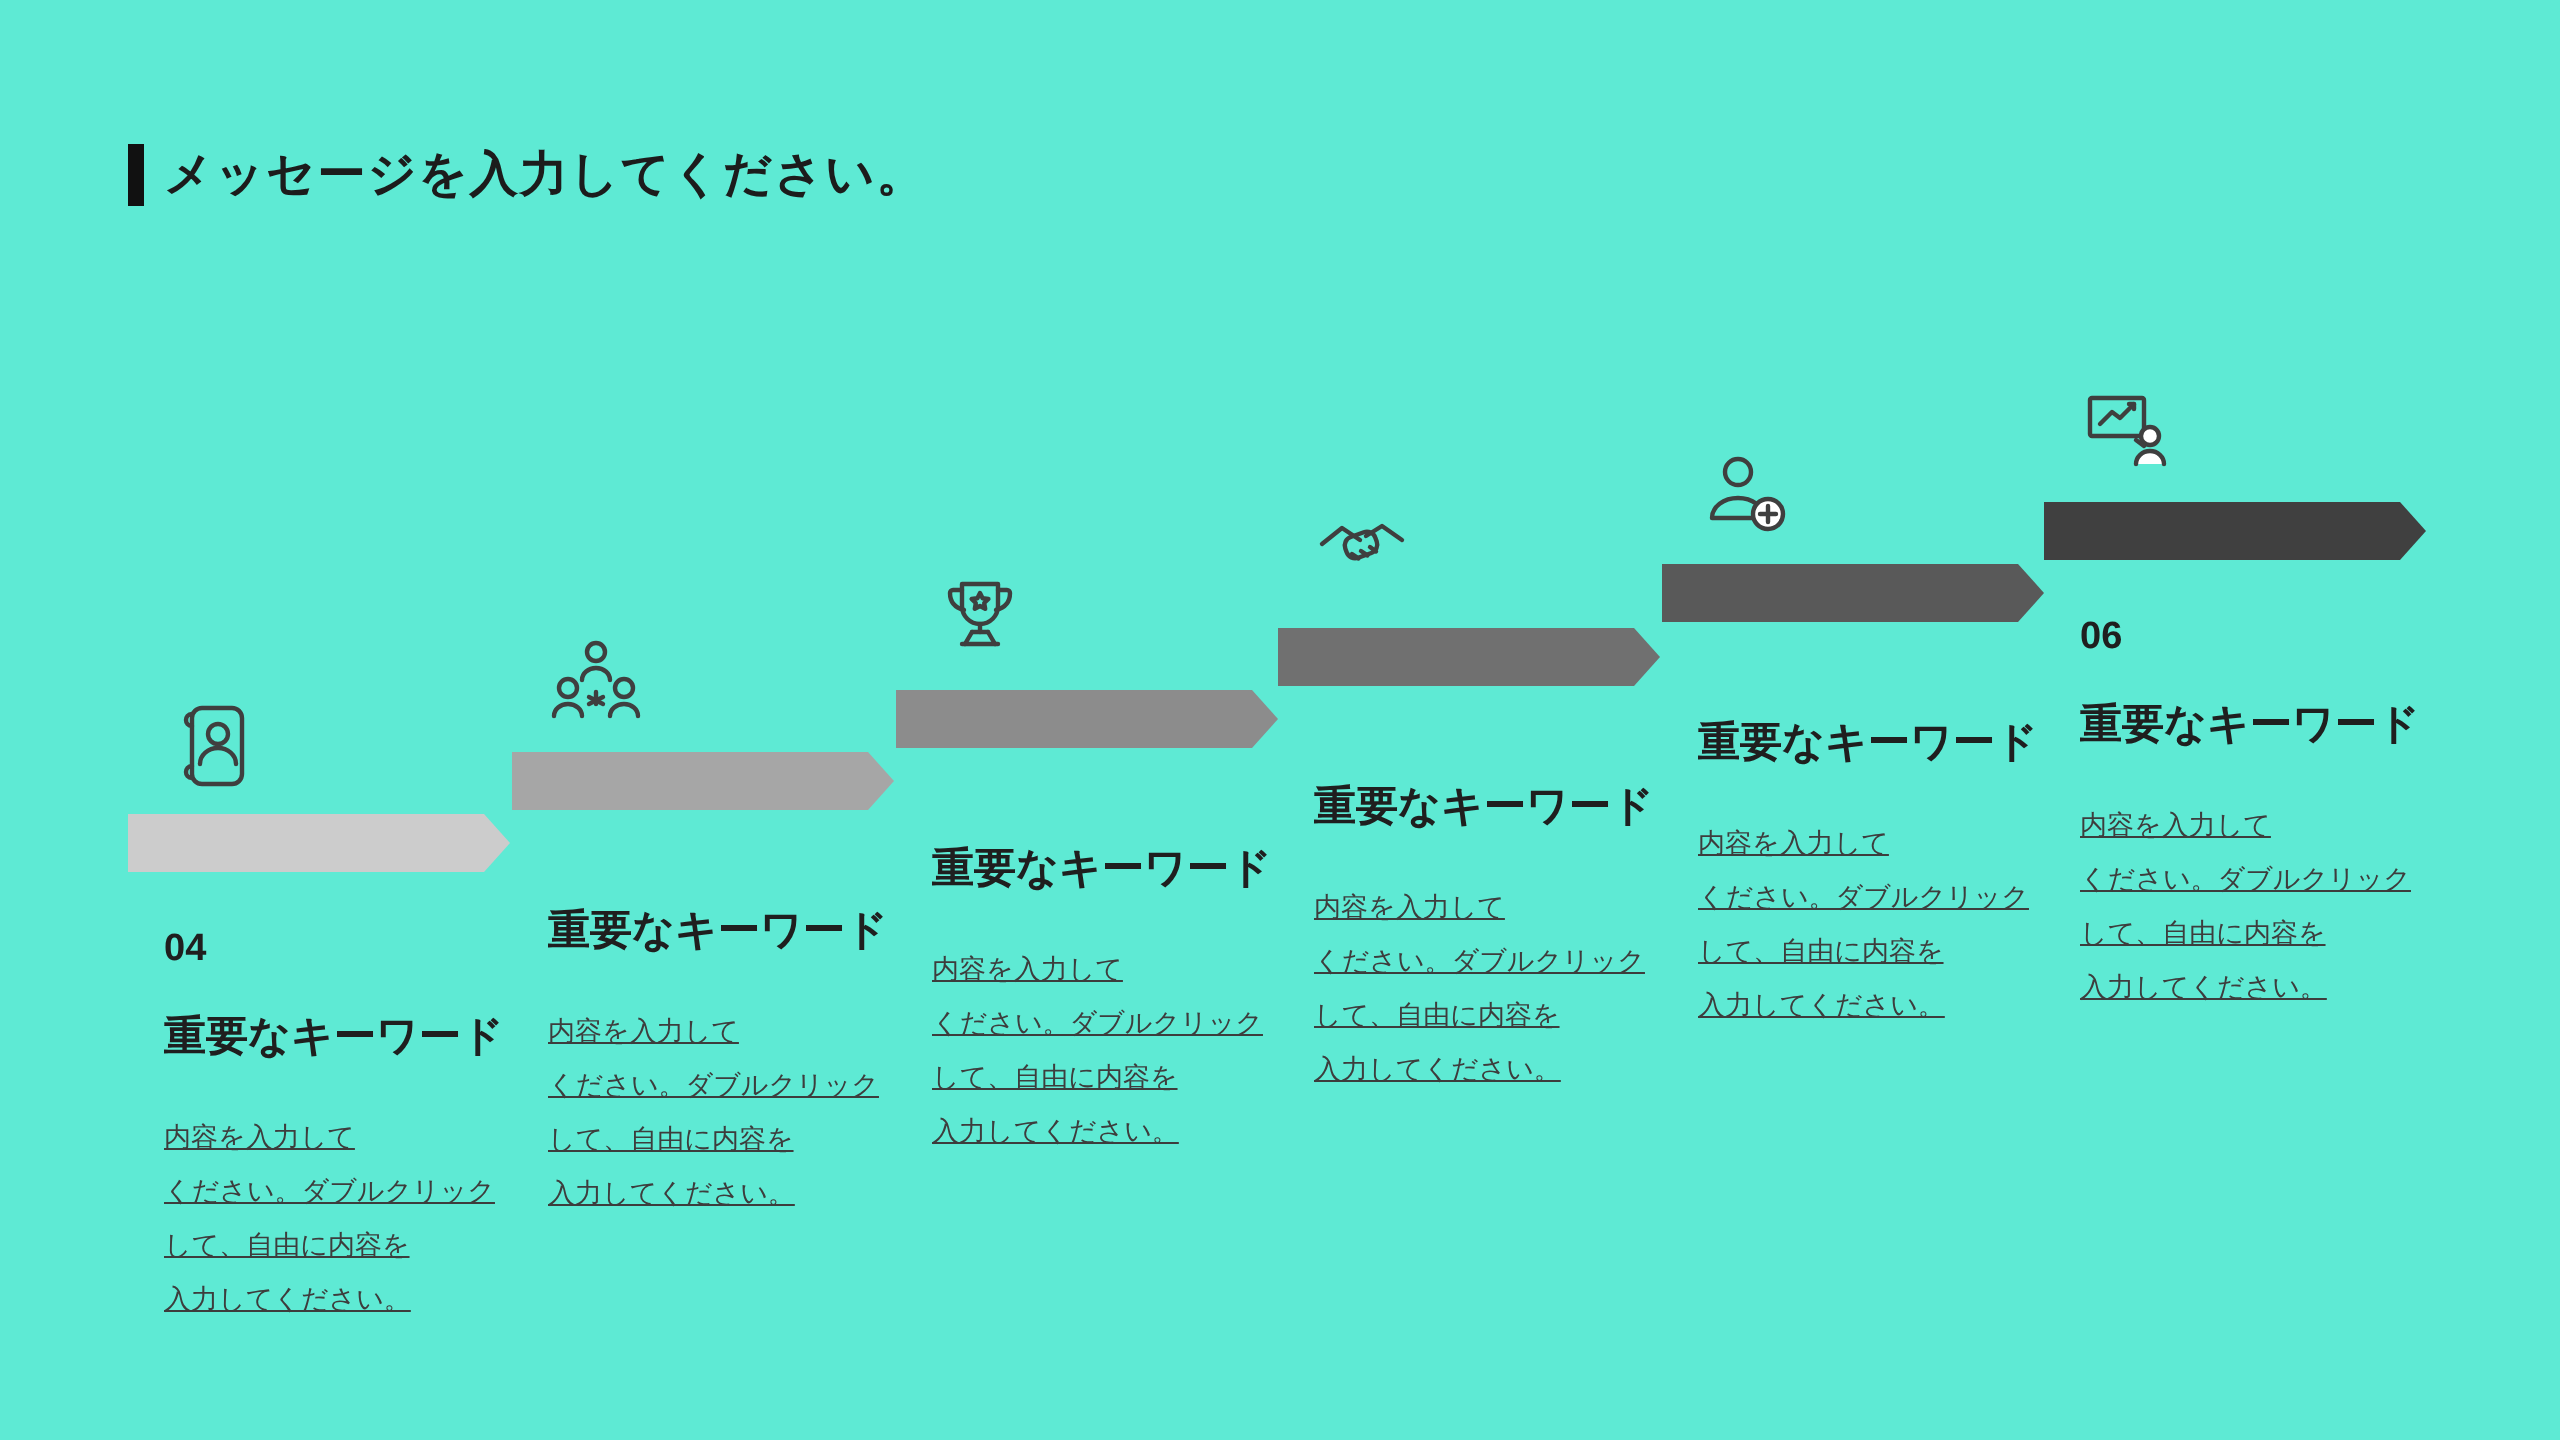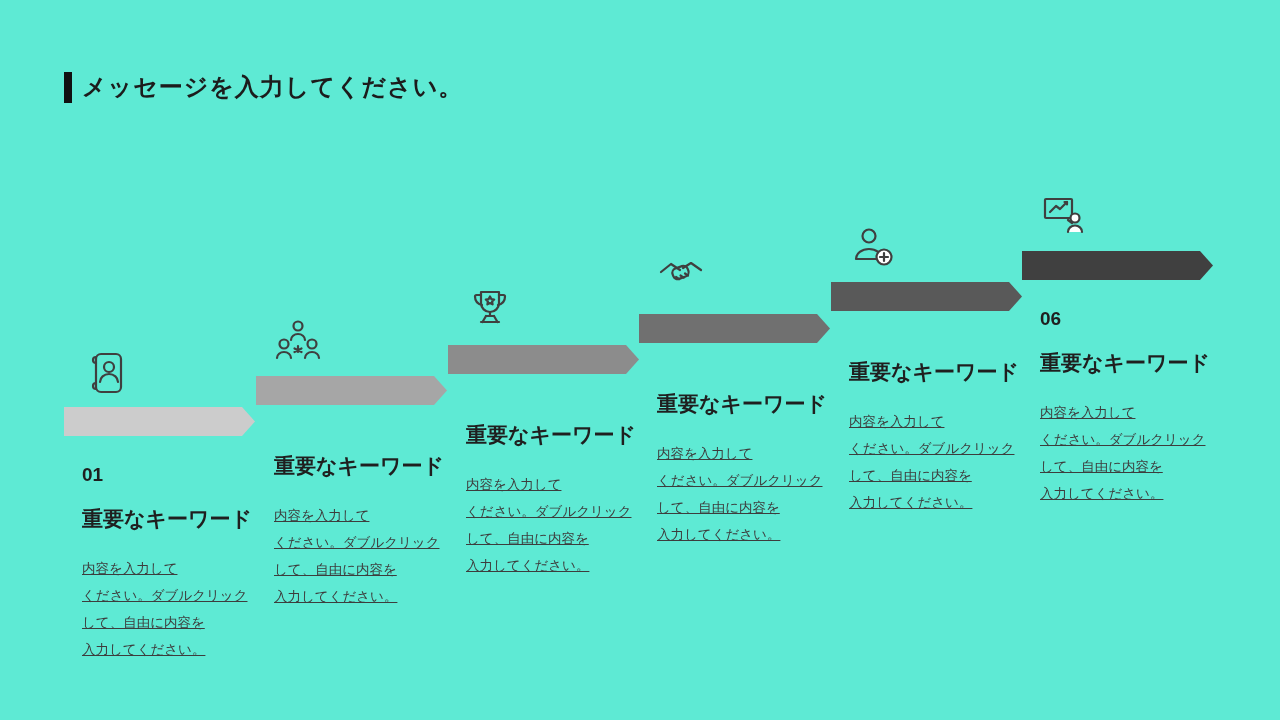--- a/index.html
+++ b/index.html
@@ -71,21 +71,21 @@
       <svg viewBox="0 0 48 48" fill="none" stroke="#3f3f3f" stroke-width="2.2" stroke-linecap="round" stroke-linejoin="round">
         <rect x="14" y="5" width="25" height="38" rx="5"></rect>
         <path d="M14 8c-4 0-4 6 0 6"></path>
         <path d="M14 34c-4 0-4 6 0 6"></path>
         <circle cx="27" cy="18" r="5"></circle>
         <path d="M18 33a9 8 0 0 1 18 0"></path>
       </svg>
     </div>
     <div class="arrow" style="background: rgb(204, 204, 204);"></div>
     <div class="txt">
-      <div class="num">01</div>
+      <div class="num">04</div>
       <div class="head">重要なキーワード</div>
       <div class="body">
         <div>内容を入力して</div>
         <div>ください。ダブルクリック</div>
         <div>して、自由に内容を</div>
         <div>入力してください。</div>
       </div>
     </div>
   </div>
 

